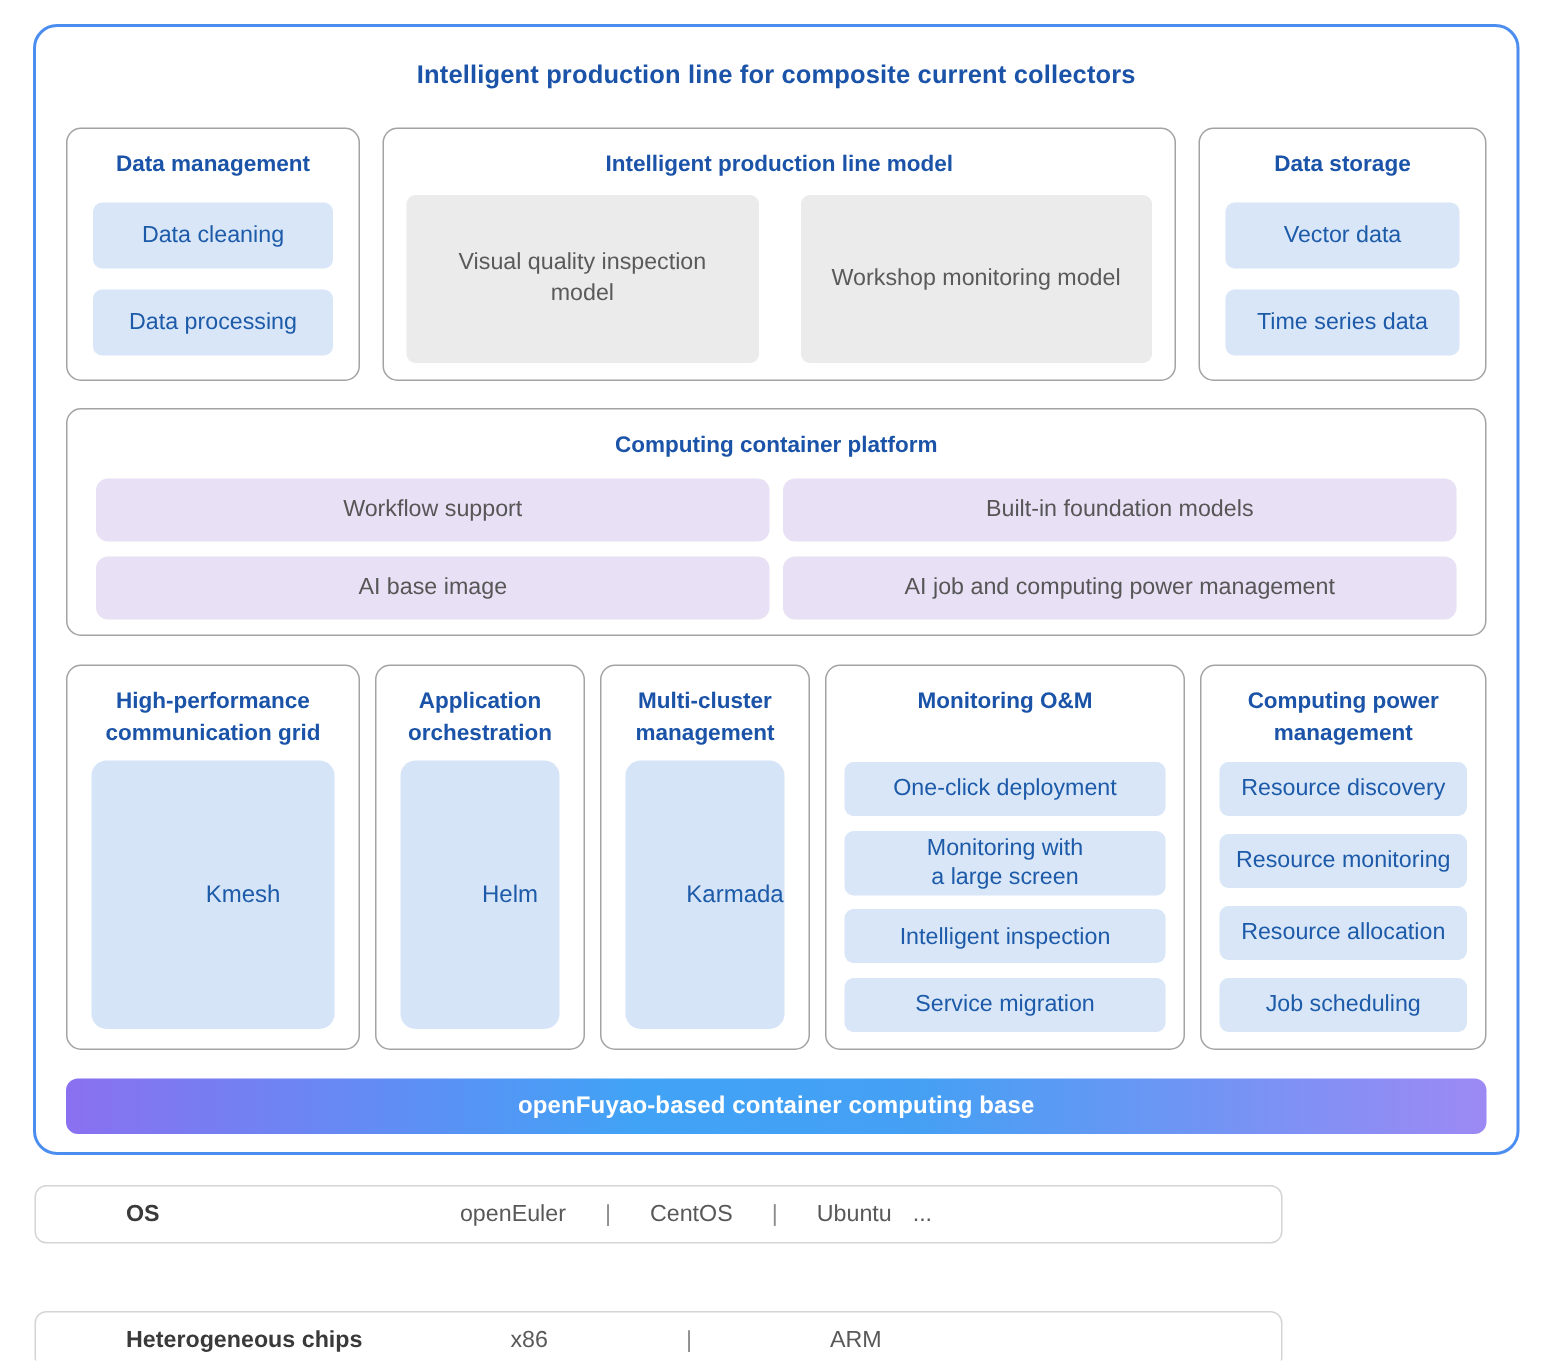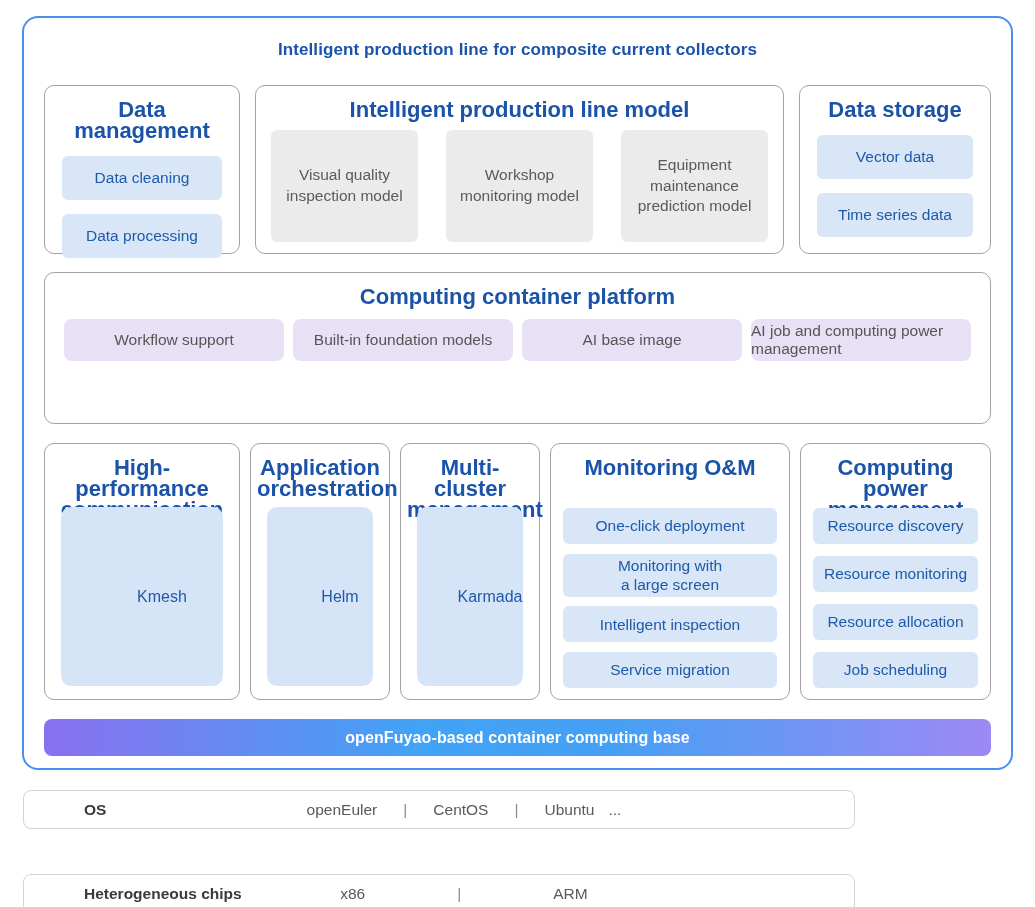--- a/index.html
+++ b/index.html
@@ -21,21 +21,21 @@
     font-size:17px; font-weight:bold; color:#1a53a7; letter-spacing:.1px;
   }
 
   
   .group {
     border:1px solid #a3a3a3; border-radius:10px; background:#ffffff;
     position:relative;
   }
   .g-title {
     margin:13px 6px 0; text-align:center;
-    font-size:22px; font-weight:bold; color:#1a53a7; line-height:21px;
+    font-size:15px; font-weight:bold; color:#1a53a7; line-height:21px;
   }
 
   
   .row1 { display:flex; gap:15px; margin:25px 20px 0; height:169px; }
   .row1 .g-dm { width:196px; }
   .row1 .g-model { flex:1; }
   .row1 .g-ds { width:192px; }
 
   .pill-blue {
     background:#d8e6f8; color:#1d5ba9; border-radius:6px;
@@ -48,21 +48,21 @@
   .model-cells { display:flex; gap:28px; margin:10px 15px 0; height:112px; }
   .model-cell {
     flex:1; background:#ebebeb; border-radius:6px; color:#5a5a5a;
     display:flex; align-items:center; justify-content:center;
     font-size:15.5px; text-align:center; line-height:1.35; padding:0 12px;
   }
 
   
   .g-platform { margin:18px 20px 0; height:152px; }
   .platform-grid {
-    display:grid; grid-template-columns:1fr 1fr 1fr 1fr; gap:10px 9px;
+    display:grid; grid-template-columns:1fr 1fr; gap:10px 9px;
     margin:12px 19px 0;
   }
   .pill-purple {
     height:42px; background:#e8e0f5; border-radius:8px; color:#565656;
     display:flex; align-items:center; justify-content:center;
     font-size:15.5px;
   }
 
   
   .row3 { display:flex; gap:10px; margin:19px 20px 0; height:257px; }
@@ -127,21 +127,20 @@
         <div class="g-title">Data management</div>
         <div class="pill-blue">Data cleaning</div>
         <div class="pill-blue">Data processing</div>
       </div>
 
       <div class="group g-model">
         <div class="g-title">Intelligent production line model</div>
         <div class="model-cells">
           <div class="model-cell">Visual quality inspection model</div>
           <div class="model-cell">Workshop monitoring model</div>
-          <div class="model-cell">Equipment maintenance prediction model</div>
         </div>
       </div>
 
       <div class="group g-ds">
         <div class="g-title">Data storage</div>
         <div class="pill-blue">Vector data</div>
         <div class="pill-blue">Time series data</div>
       </div>
 
     </div>

